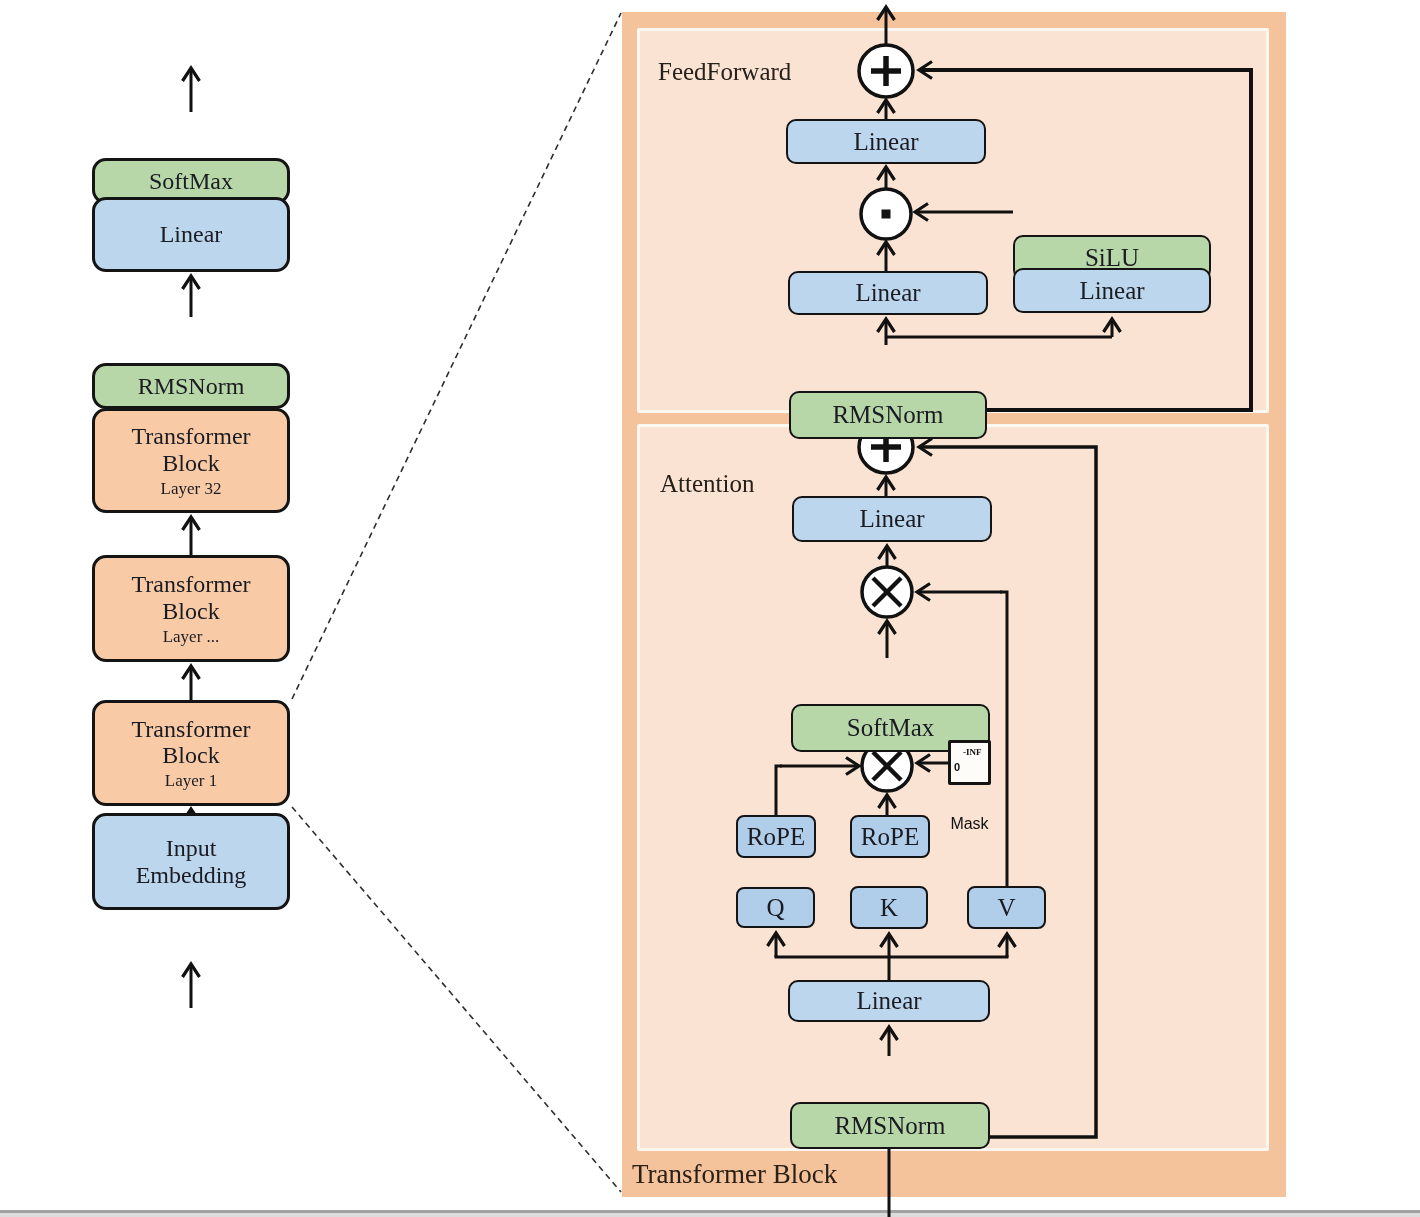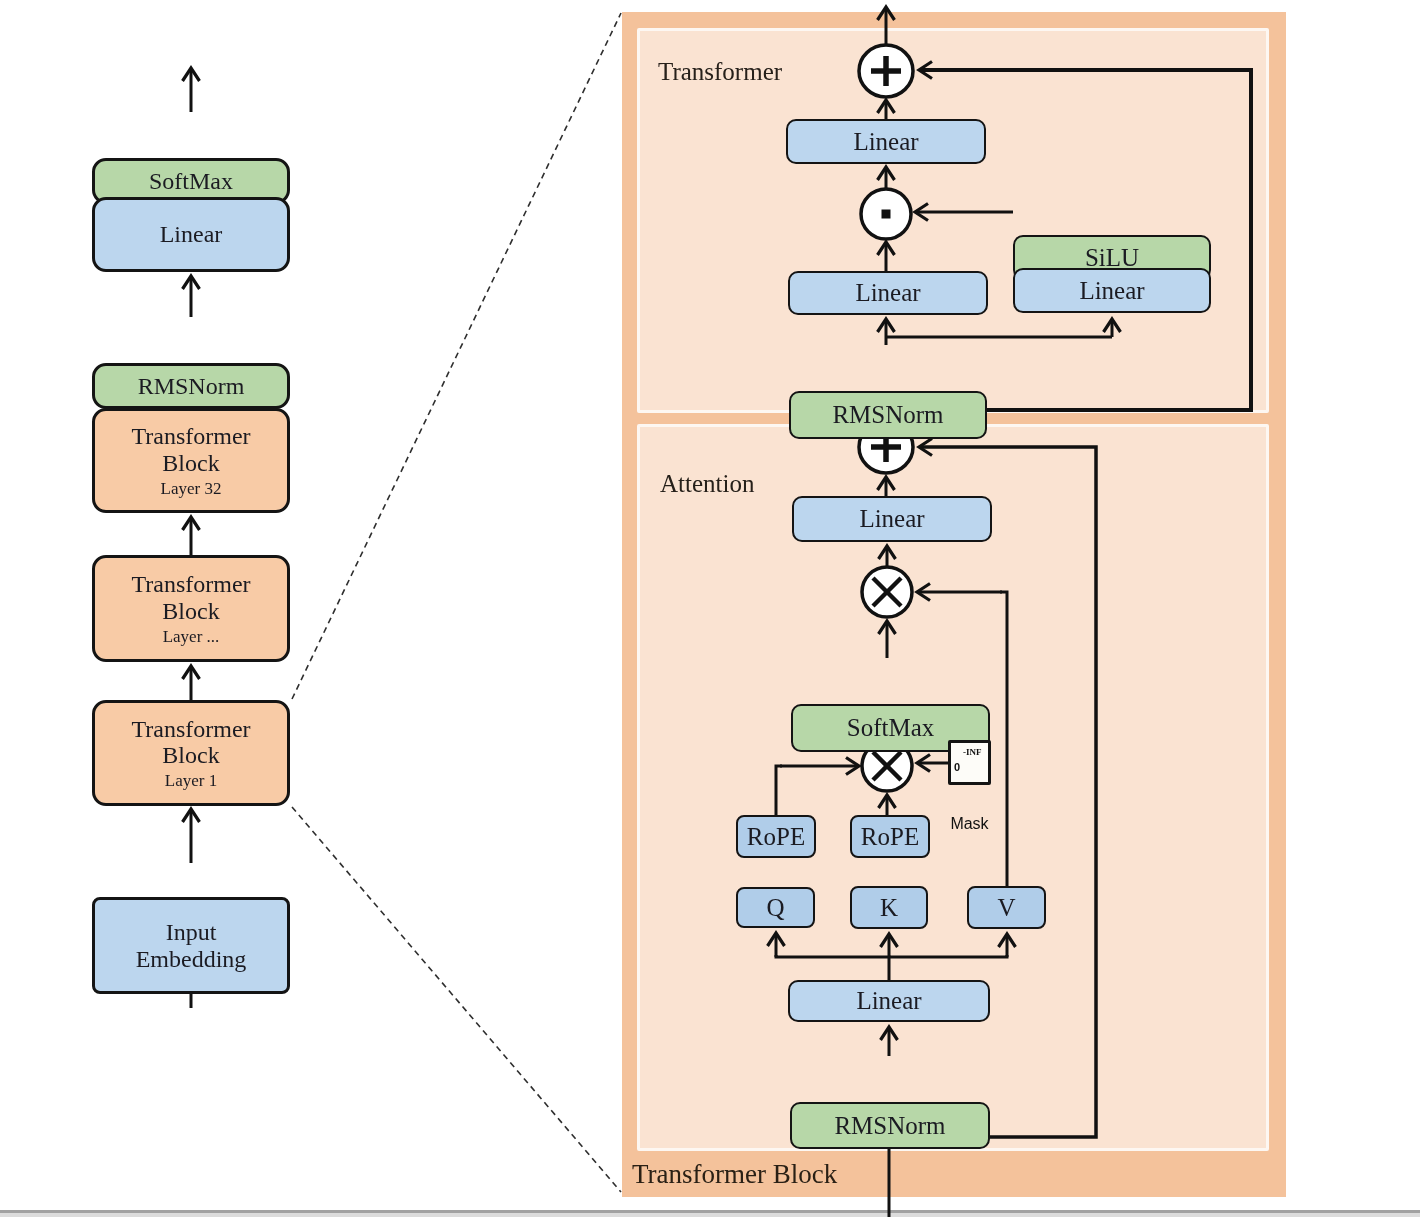--- a/index.html
+++ b/index.html
@@ -146,25 +146,25 @@
     <div class="sublabel">Layer 32</div>
   </div>
   <div class="abs box orange leftblock" style="left:92px;top:555px;width:198px;height:107px;">
     <div class="lbl">Transformer Block</div>
     <div class="sublabel">Layer ...</div>
   </div>
   <div class="abs box orange leftblock" style="left:92px;top:700px;width:198px;height:106px;">
     <div class="lbl">Transformer Block</div>
     <div class="sublabel">Layer 1</div>
   </div>
-  <div class="abs box blue leftblock" style="left:92px;top:897px;width:198px;height:97px;border-radius:8px;">
+  <div class="abs box blue leftblock" style="left:92px;top:813px;width:198px;height:97px;">
     <div class="lbl">Input Embedding</div>
   </div>
 
-  <div class="abs section-label" style="left:658px;top:58px;">Transformer</div>
+  <div class="abs section-label" style="left:658px;top:58px;">FeedForward</div>
   <div class="abs section-label" style="left:660px;top:470px;text-align:center;">Attention</div>
   <div class="abs panel-title" style="left:632px;top:1159px;">Transformer Block</div>
 
   <div class="abs box blue" style="left:786px;top:119px;width:200px;height:45px;">
     <div>Linear</div>
   </div>
   <div class="abs box green" style="left:1013px;top:189px;width:198px;height:45px;">
     <div>SiLU</div>
   </div>
   <div class="abs box blue" style="left:788px;top:271px;width:200px;height:44px;">

